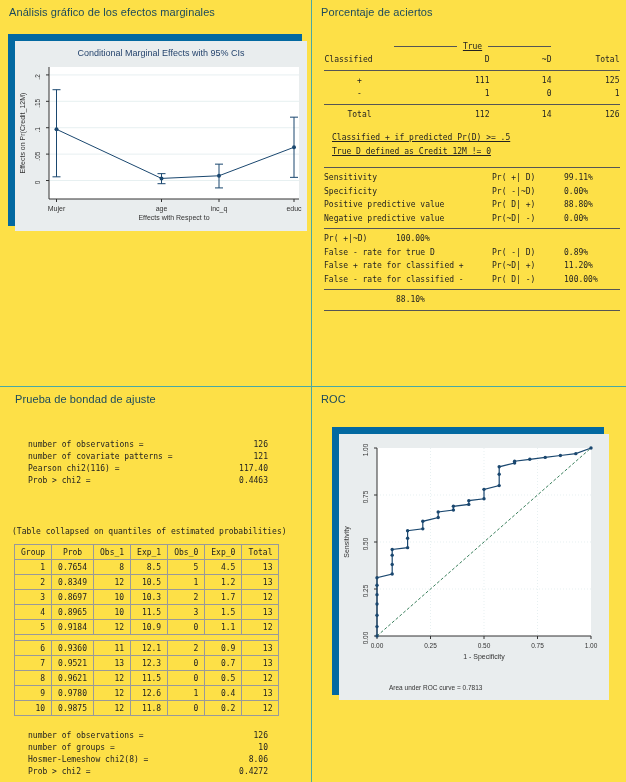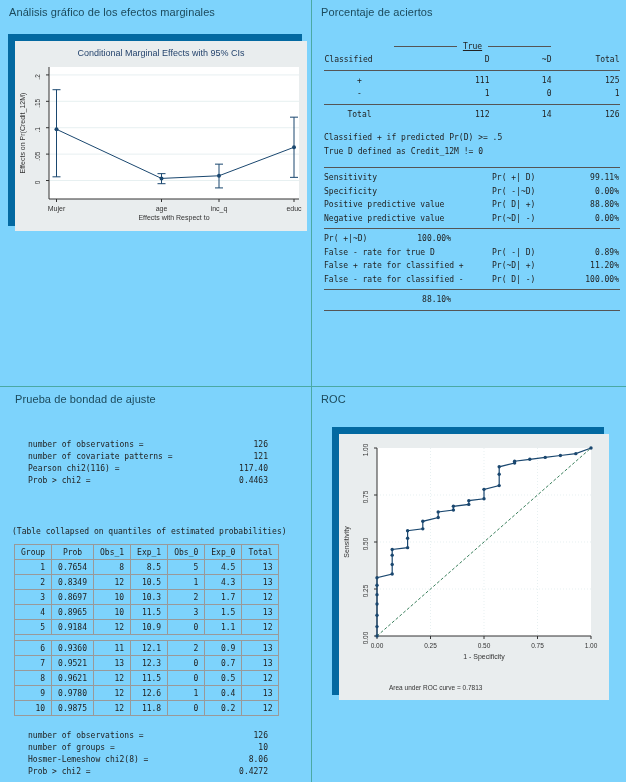--- a/index.html
+++ b/index.html
@@ -2,21 +2,21 @@
 <html><head>
 <meta charset="utf-8">
 <style>
   * { margin:0; padding:0; box-sizing:border-box; }
   html,body { background:#ffffff; }
   body {
     width:626px; height:782px;
     font-family:"Liberation Sans", sans-serif;
     color:#222;
   }
-  .page { position:relative; width:626px; height:782px; overflow:hidden; background:#7dd3fc; }
+  .page { position:relative; width:626px; height:782px; overflow:hidden; background:#fde047; }
   .vdiv { position:absolute; left:311px; top:0; width:1px; height:782px; background:#4aa9a3; }
   .hdiv { position:absolute; left:0; top:386px; width:626px; height:1px; background:#4aa9a3; }
 
   .quad { position:absolute; }
   .q-tl { left:0;   top:0;   width:311px; height:386px; }
   .q-tr { left:312px; top:0; width:314px; height:386px; }
   .q-bl { left:0;   top:387px; width:311px; height:395px;margin-left:6px; }
   .q-br { left:312px; top:387px; width:314px; height:395px; }
 
   h2.sec {
@@ -39,25 +39,25 @@
   .true-hdr .ln { flex:1; height:1px; background:#555; }
   .true-hdr .tx { padding:0 6px; }
   .ctr { display:flex; line-height:13.5px;justify-content:center; }
   .cc { display:block; }
   .c0 { width:70px; text-align:center; }
   .c0.left { text-align:left; }
   .c1 { width:95px; text-align:right; }
   .c2 { width:62px; text-align:right; }
   .c3 { width:68px; text-align:right; }
   .rule { height:1px; background:#555; margin:3px 0; }
-  .notes { margin:10px 0 9px 0; line-height:13.5px; }
+  .notes { margin:10px 0 9px 8px; line-height:13.5px;text-decoration:underline; }
   .stat-row { display:flex; line-height:13.5px; }
   .stat-name { width:168px; }
   .stat-frm { width:72px; }
-  .stat-val { width:55px; text-align:right; }
+  .stat-val { width:55px; text-align:left; }
 
   
   .gof-kv { margin:34px 0 0 22px; }
   .kv-row { display:flex; line-height:12px; }
   .kv-label { width:178px; white-space:pre; }
   .kv-value { width:62px; text-align:right; }
   .gof-note { margin:40px 0 0 6px; }
   table.gof { border-collapse:collapse; margin:8px 0 0 8px; }
   .gof th, .gof td {
     border:1px solid #999;
@@ -268,21 +268,21 @@
             <td>5</td>
             <td>4.5</td>
             <td>13</td>
           </tr>
           <tr>
             <td>2</td>
             <td>0.8349</td>
             <td>12</td>
             <td>10.5</td>
             <td>1</td>
-            <td>4.3</td>
+            <td>1.2</td>
             <td>13</td>
           </tr>
           <tr>
             <td>3</td>
             <td>0.8697</td>
             <td>10</td>
             <td>10.3</td>
             <td>2</td>
             <td>1.7</td>
             <td>12</td>

